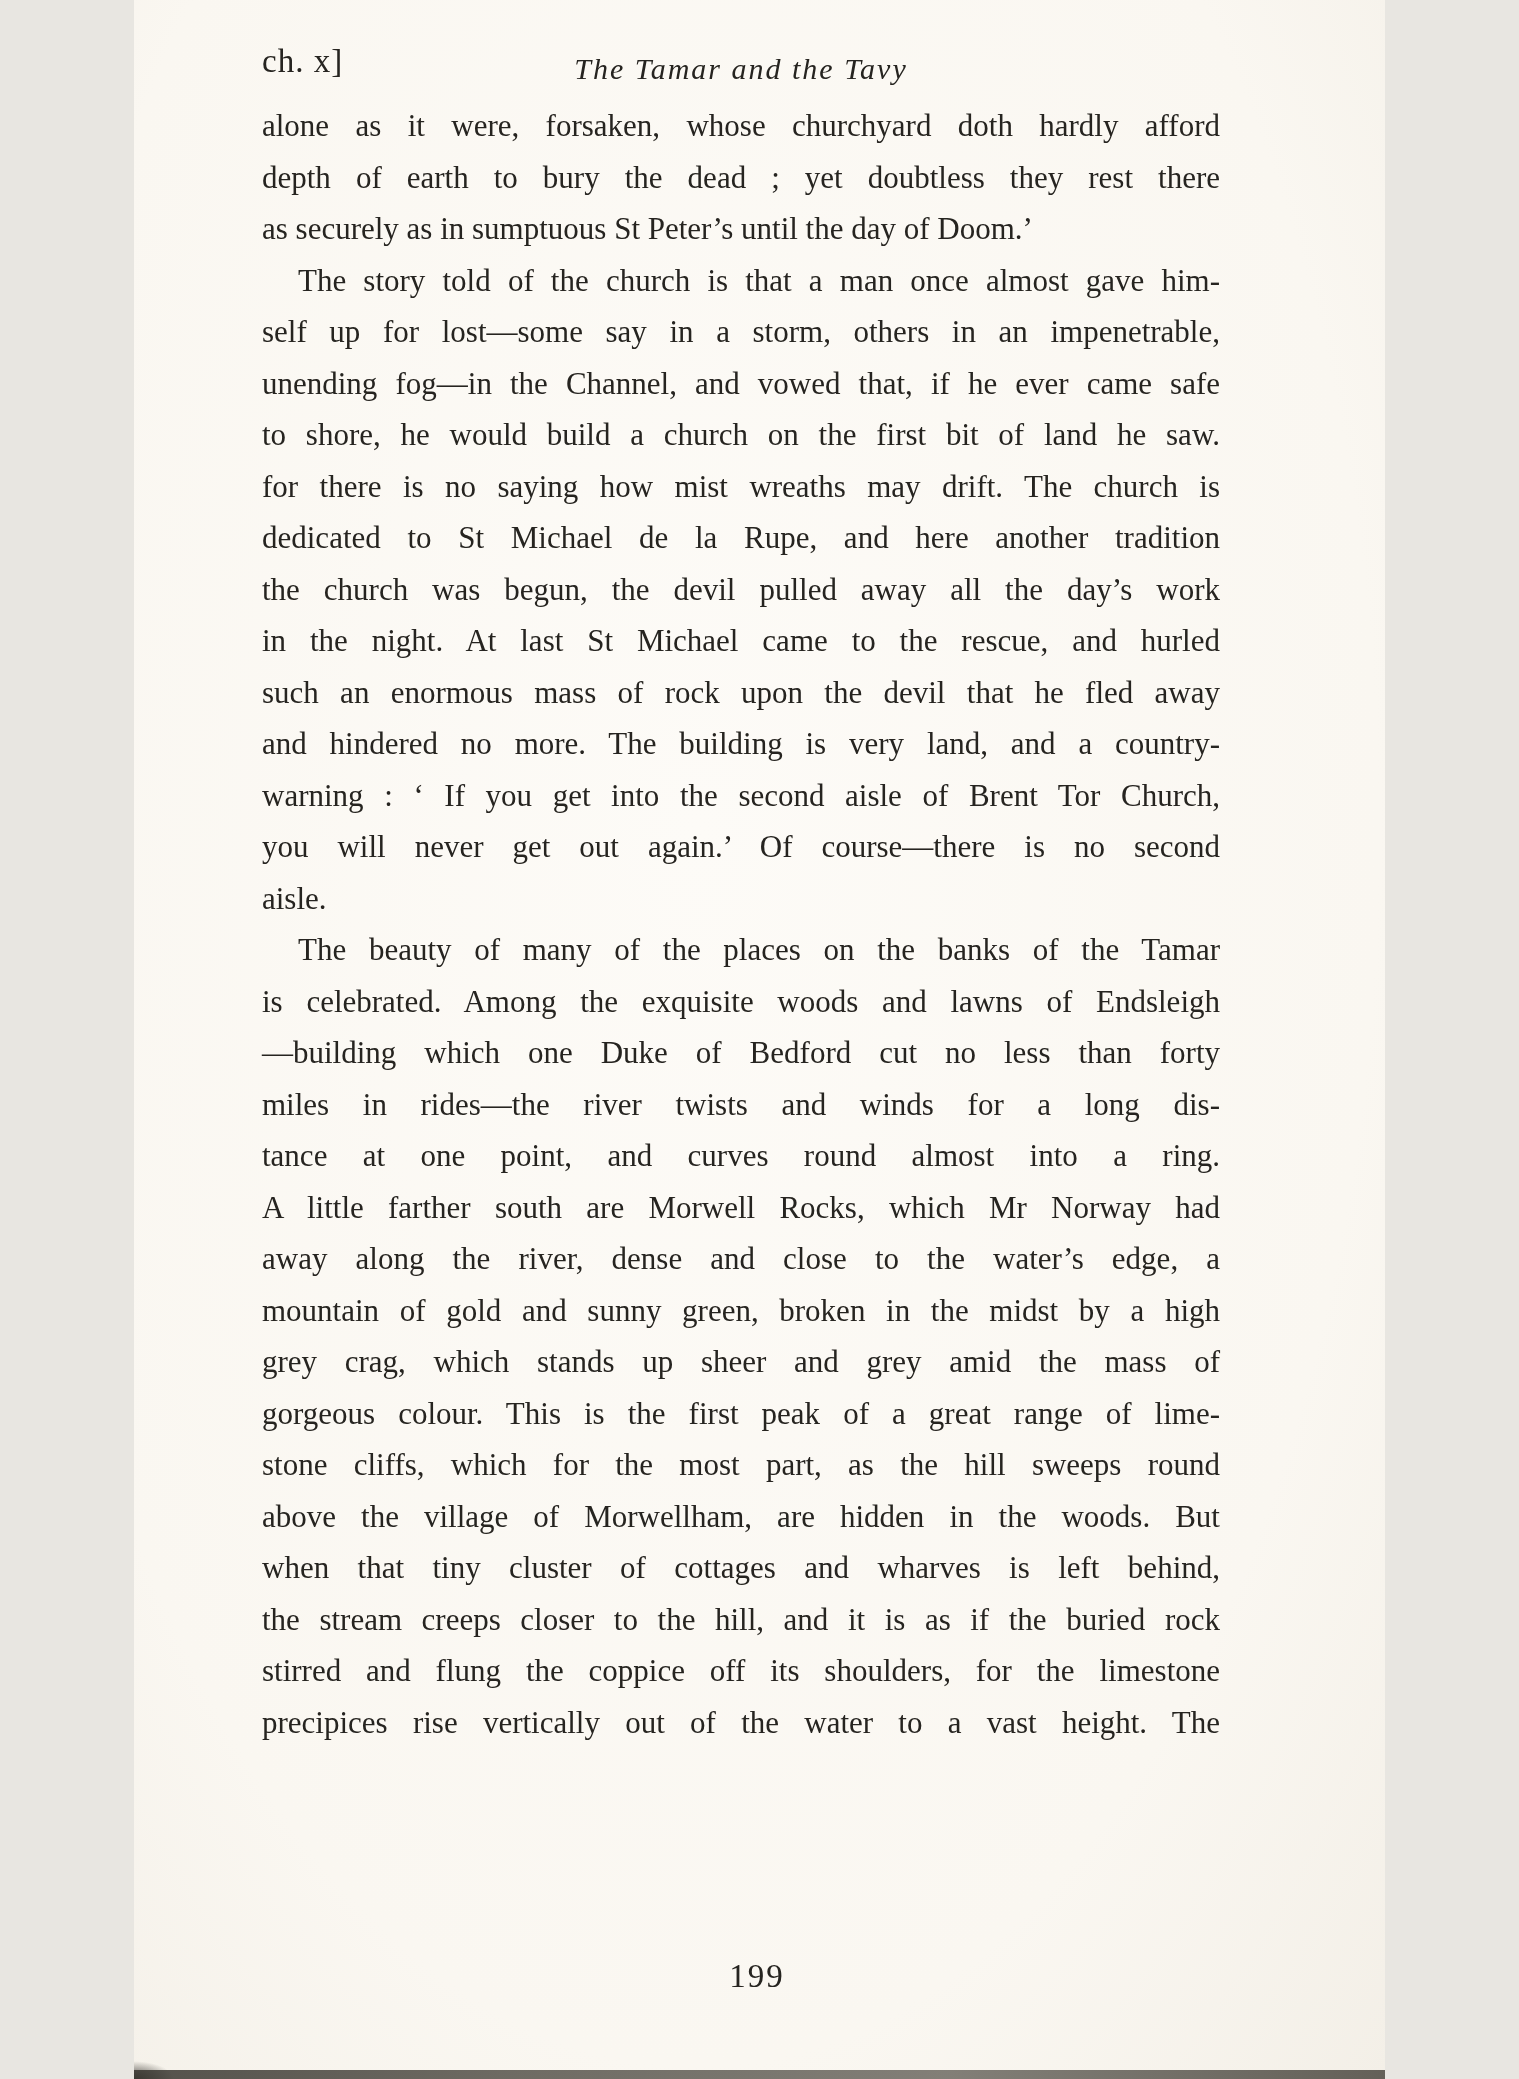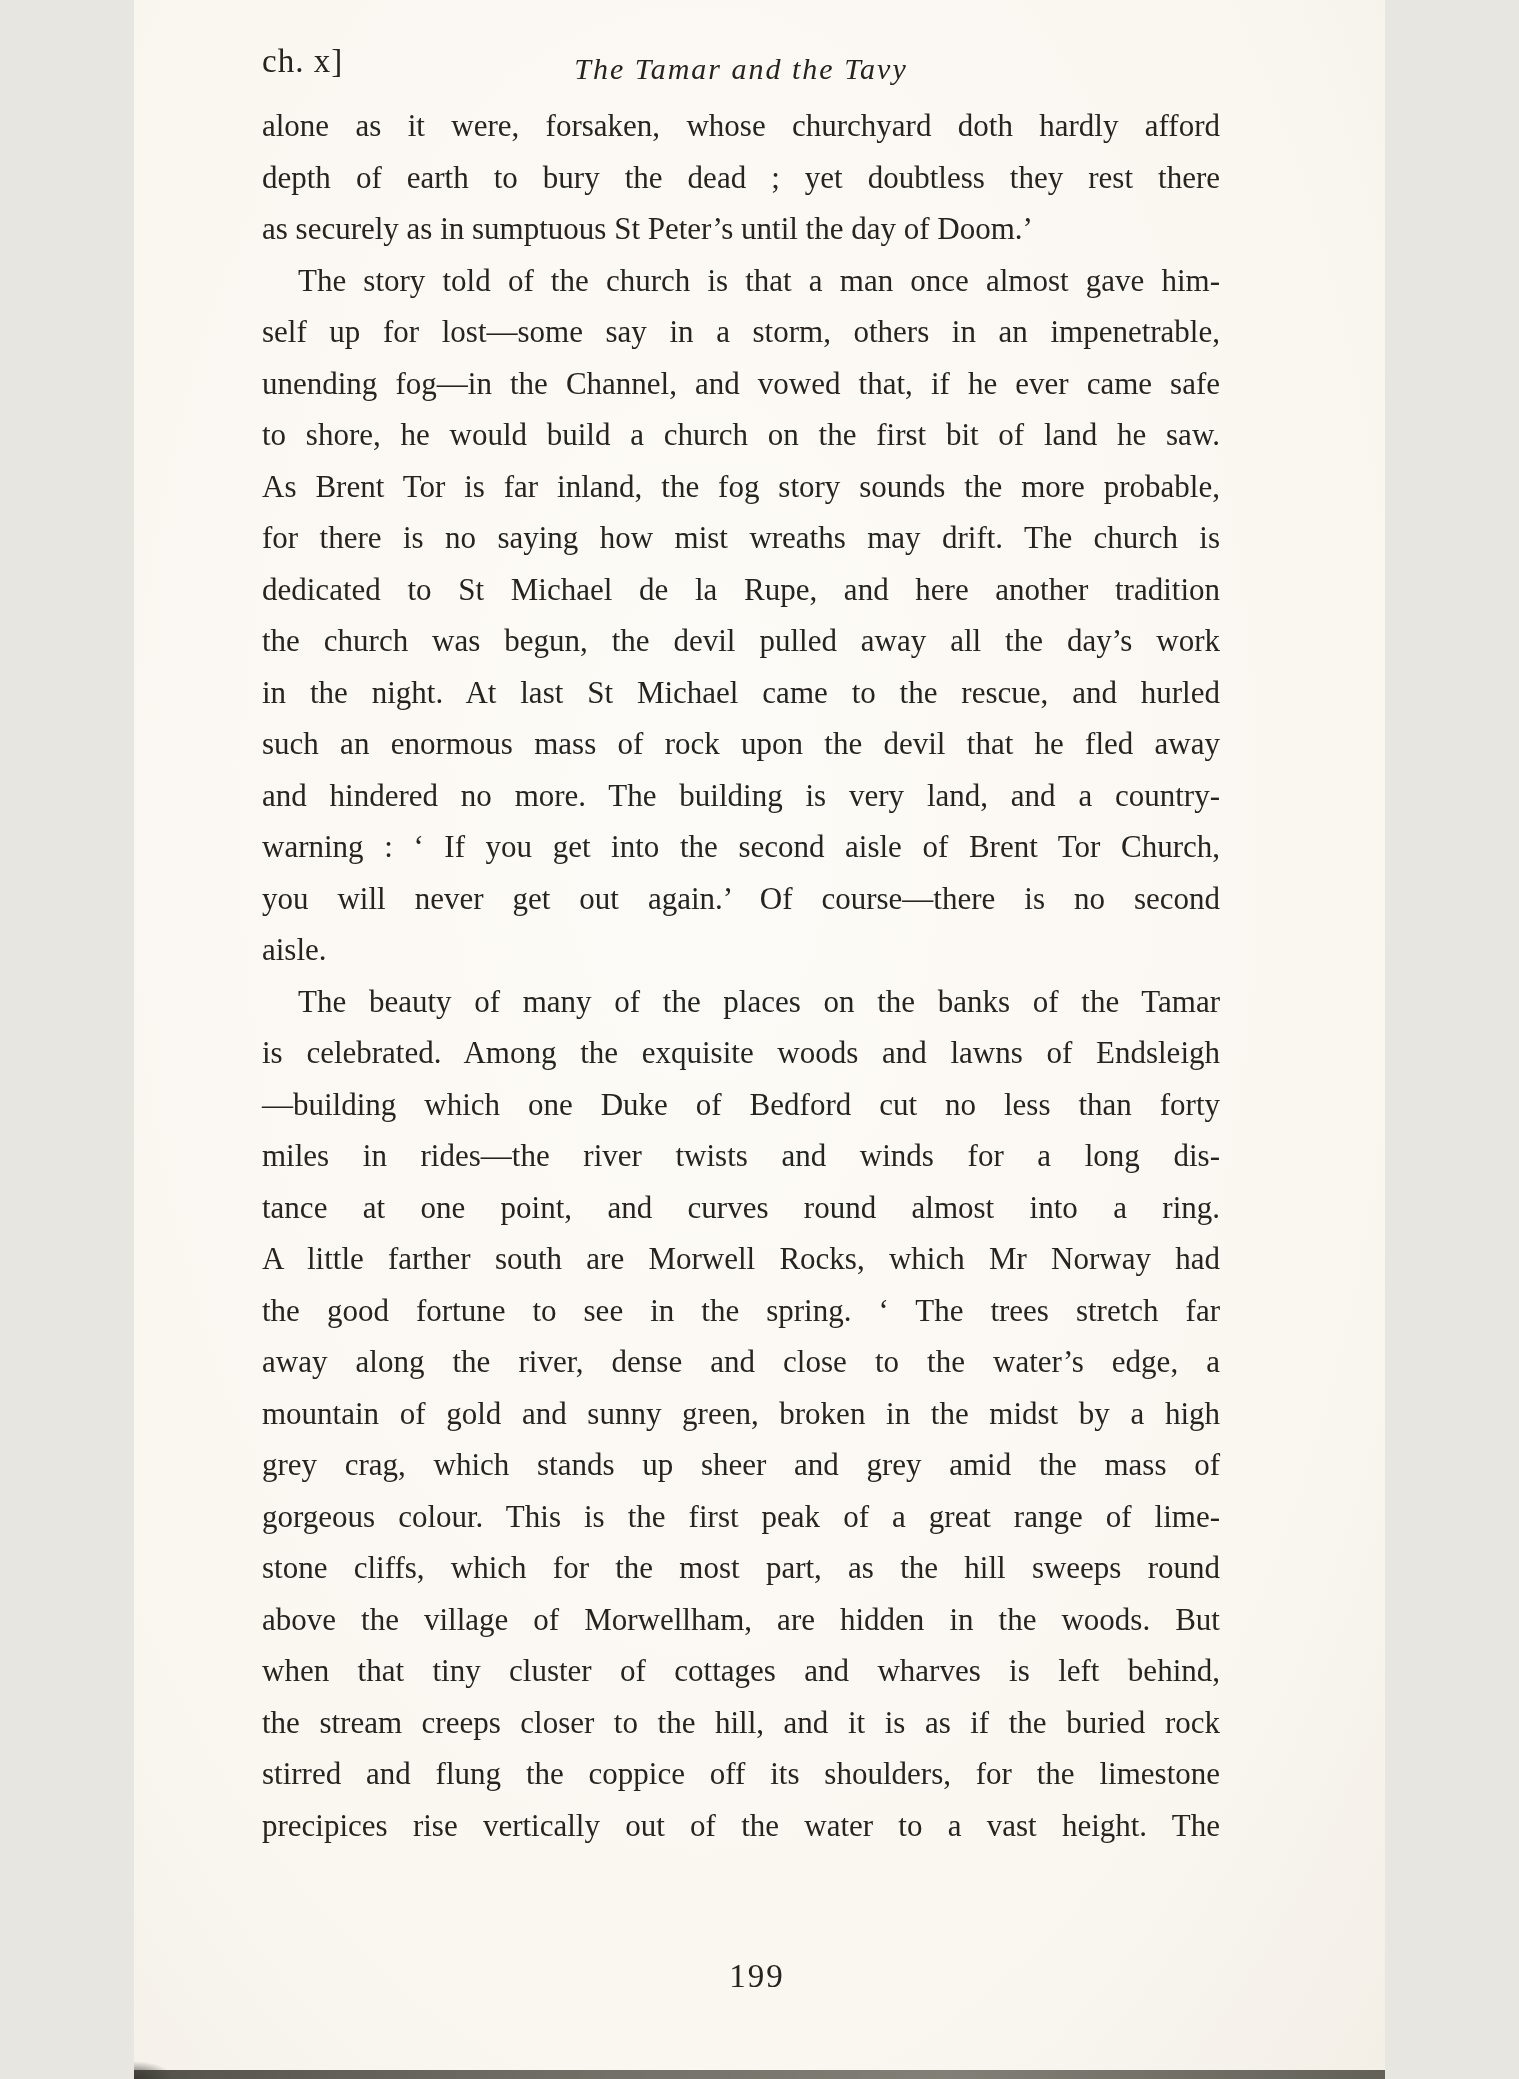--- a/index.html
+++ b/index.html
@@ -107,39 +107,37 @@
     <div class="paragraph">
           <div class="line">alone as it were, forsaken, whose churchyard doth hardly afford</div>
           <div class="line">depth of earth to bury the dead ; yet doubtless they rest there</div>
           <div class="line last">as securely as in sumptuous St Peter’s until the day of Doom.’</div>
         </div>
         <div class="paragraph">
           <div class="line first">The story told of the church is that a man once almost gave him-</div>
           <div class="line">self up for lost—some say in a storm, others in an impenetrable,</div>
           <div class="line">unending fog—in the Channel, and vowed that, if he ever came safe</div>
           <div class="line">to shore, he would build a church on the first bit of land he saw.</div>
-          <div class="line">As Brent Tor is far inland, the fog story sounds the more probable,</div>
           <div class="line">for there is no saying how mist wreaths may drift.  The church is</div>
           <div class="line">dedicated to St Michael de la Rupe, and here another tradition</div>
           <div class="line">the church was begun, the devil pulled away all the day’s work</div>
           <div class="line">in the night.  At last St Michael came to the rescue, and hurled</div>
           <div class="line">such an enormous mass of rock upon the devil that he fled away</div>
           <div class="line">and hindered no more.  The building is very land, and a country-</div>
           <div class="line">warning : ‘ If you get into the second aisle of Brent Tor Church,</div>
           <div class="line">you will never get out again.’  Of course—there is no second</div>
           <div class="line last">aisle.</div>
         </div>
         <div class="paragraph">
           <div class="line first">The beauty of many of the places on the banks of the Tamar</div>
           <div class="line">is celebrated.  Among the exquisite woods and lawns of Endsleigh</div>
           <div class="line">—building which one Duke of Bedford cut no less than forty</div>
           <div class="line">miles in rides—the river twists and winds for a long dis-</div>
           <div class="line">tance at one point, and curves round almost into a ring.</div>
           <div class="line">A little farther south are Morwell Rocks, which Mr Norway had</div>
-          <div class="line">the good fortune to see in the spring.  ‘ The trees stretch far</div>
           <div class="line">away along the river, dense and close to the water’s edge, a</div>
           <div class="line">mountain of gold and sunny green, broken in the midst by a high</div>
           <div class="line">grey crag, which stands up sheer and grey amid the mass of</div>
           <div class="line">gorgeous colour.  This is the first peak of a great range of lime-</div>
           <div class="line">stone cliffs, which for the most part, as the hill sweeps round</div>
           <div class="line">above the village of Morwellham, are hidden in the woods.  But</div>
           <div class="line">when that tiny cluster of cottages and wharves is left behind,</div>
           <div class="line">the stream creeps closer to the hill, and it is as if the buried rock</div>
           <div class="line">stirred and flung the coppice off its shoulders, for the limestone</div>
           <div class="line">precipices rise vertically out of the water to a vast height.  The</div>

